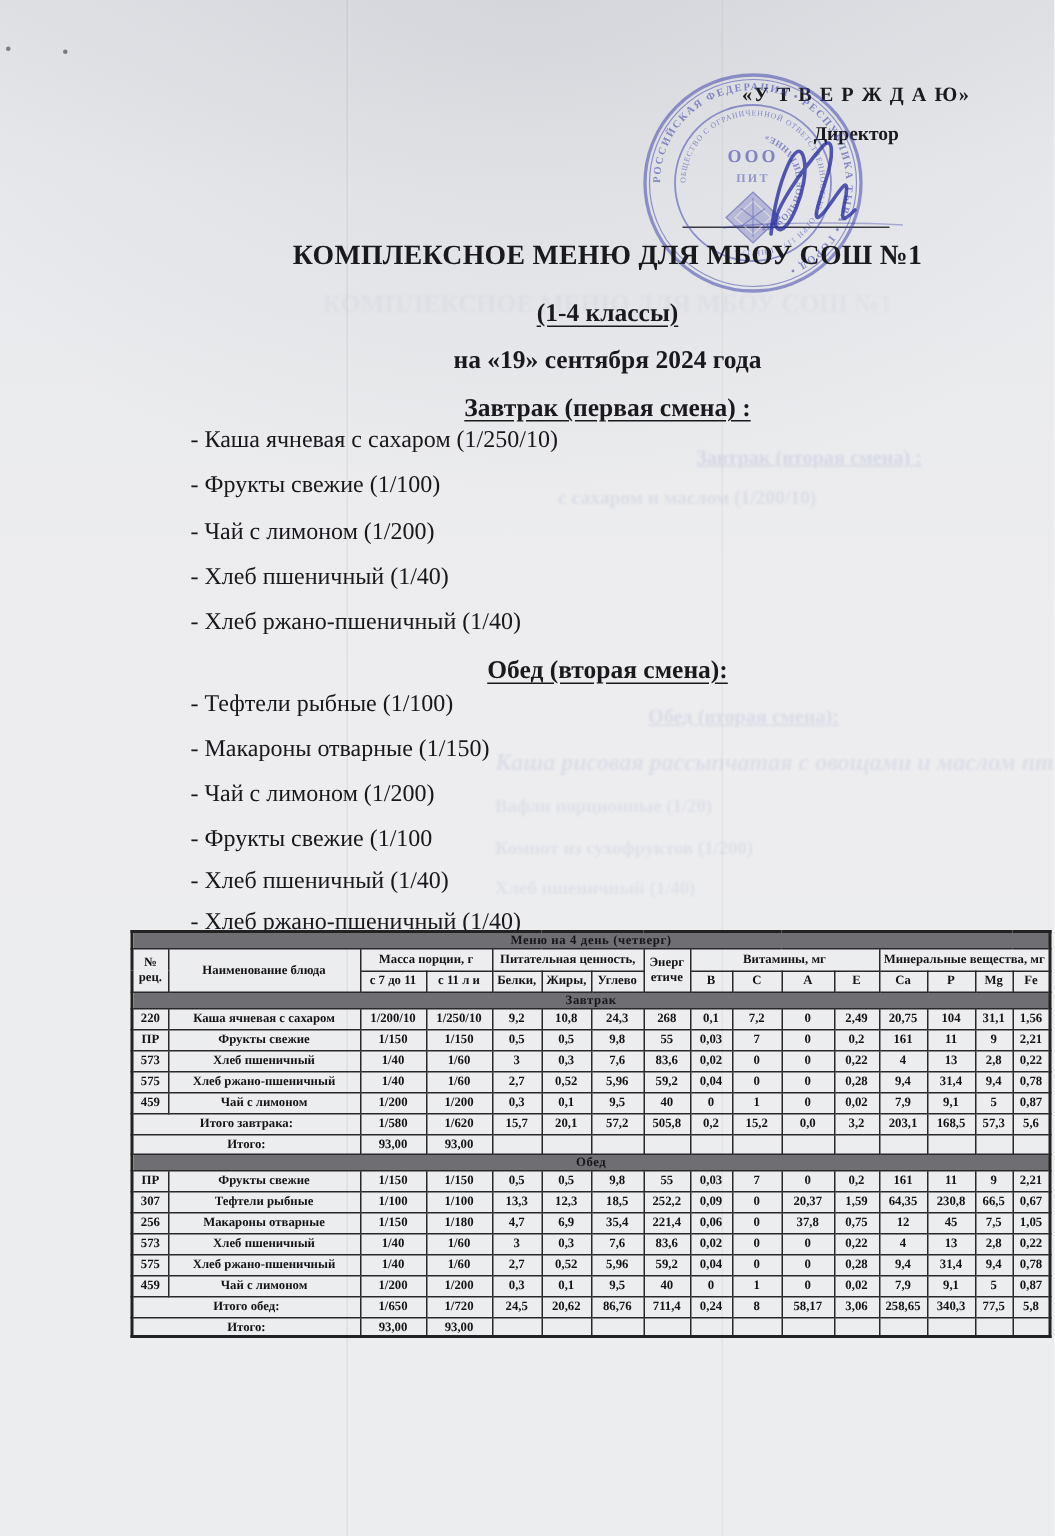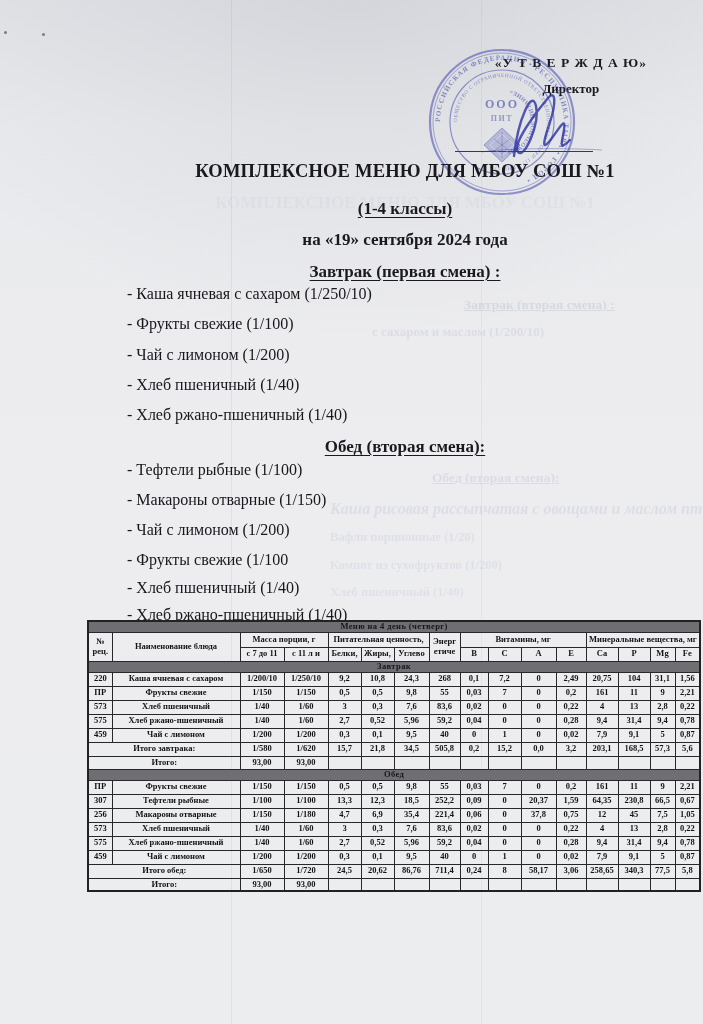--- a/index.html
+++ b/index.html
@@ -286,22 +286,22 @@
           <td>7,9</td>
           <td>9,1</td>
           <td>5</td>
           <td>0,87</td>
         </tr>
         <tr class="sum">
           <td class="total-label" colspan="2">Итого завтрака:</td>
           <td>1/580</td>
           <td>1/620</td>
           <td>15,7</td>
-          <td>21,8</td>
-          <td>34,5</td>
+          <td>20,1</td>
+          <td>57,2</td>
           <td>505,8</td>
           <td>0,2</td>
           <td>15,2</td>
           <td>0,0</td>
           <td>3,2</td>
           <td>203,1</td>
           <td>168,5</td>
           <td>57,3</td>
           <td>5,6</td>
         </tr>

